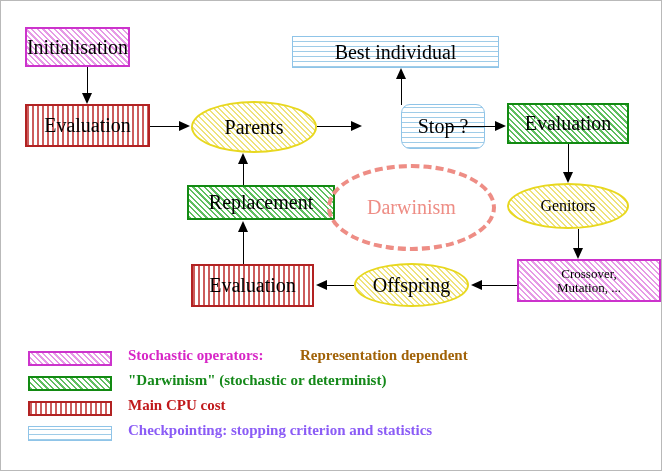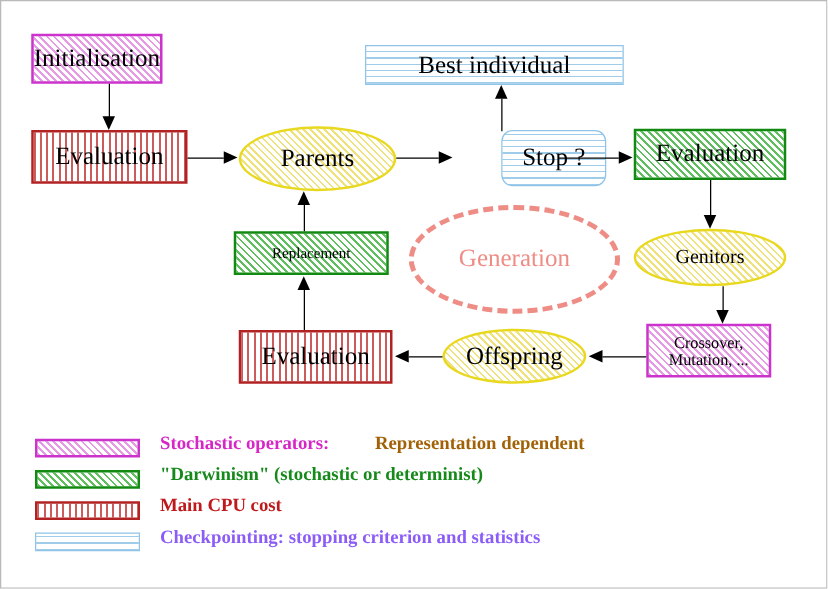--- a/index.html
+++ b/index.html
@@ -99,30 +99,30 @@
   <div class="node fill-yellow ellipse" style="left:190px;top:100px;width:126px;height:52px;font-size:20px;">Parents</div>
 
   <div class="node fill-blue" style="left:291px;top:35px;width:207px;height:32px;font-size:20px;">Best individual</div>
 
   <div class="node fill-blue rounded" style="left:362px;top:103px;width:84px;height:45px;font-size:20px;margin-left:38px;">Stop ?</div>
 
   <div class="node fill-green" style="left:506px;top:102px;width:122px;height:41px;font-size:20px;">Evaluation</div>
 
   <div class="node fill-yellow ellipse" style="left:506px;top:182px;width:122px;height:46px;font-size:16px;">Genitors</div>
 
-  <div class="node fill-magenta" style="left:516px;top:258px;width:100px;height:43px;font-size:13px;">Crossover,
+  <div class="node fill-magenta" style="left:516px;top:258px;width:144px;height:43px;font-size:13px;">Crossover,
 Mutation, ...</div>
 
   <div class="node fill-yellow ellipse" style="left:353px;top:262px;width:115px;height:44px;font-size:20px;">Offspring</div>
 
   <div class="node fill-red" style="left:190px;top:263px;width:123px;height:43px;font-size:20px;">Evaluation</div>
 
-  <div class="node fill-green" style="left:186px;top:184px;width:124px;height:35px;font-size:12px;">Replacement</div>
+  <div class="node fill-green" style="left:186px;top:184px;width:148px;height:35px;font-size:20px;">Replacement</div>
 
-  <div class="generation" style="left:326px;top:163px;width:169px;height:87px;font-size:20px;">Generation</div>
+  <div class="generation" style="left:326px;top:163px;width:169px;height:87px;font-size:20px;">Darwinism</div>
 
   <div class="line v" style="left:86px;top:66px;height:27px;"></div>
   <div class="ah down" style="left:80.5px;top:92px;"></div>
 
   <div class="line h" style="left:149px;top:125px;width:29px;"></div>
   <div class="ah right" style="left:178px;top:119.5px;"></div>
 
   <div class="line h" style="left:316px;top:125px;width:34px;"></div>
   <div class="ah right" style="left:350px;top:119.5px;"></div>
 

